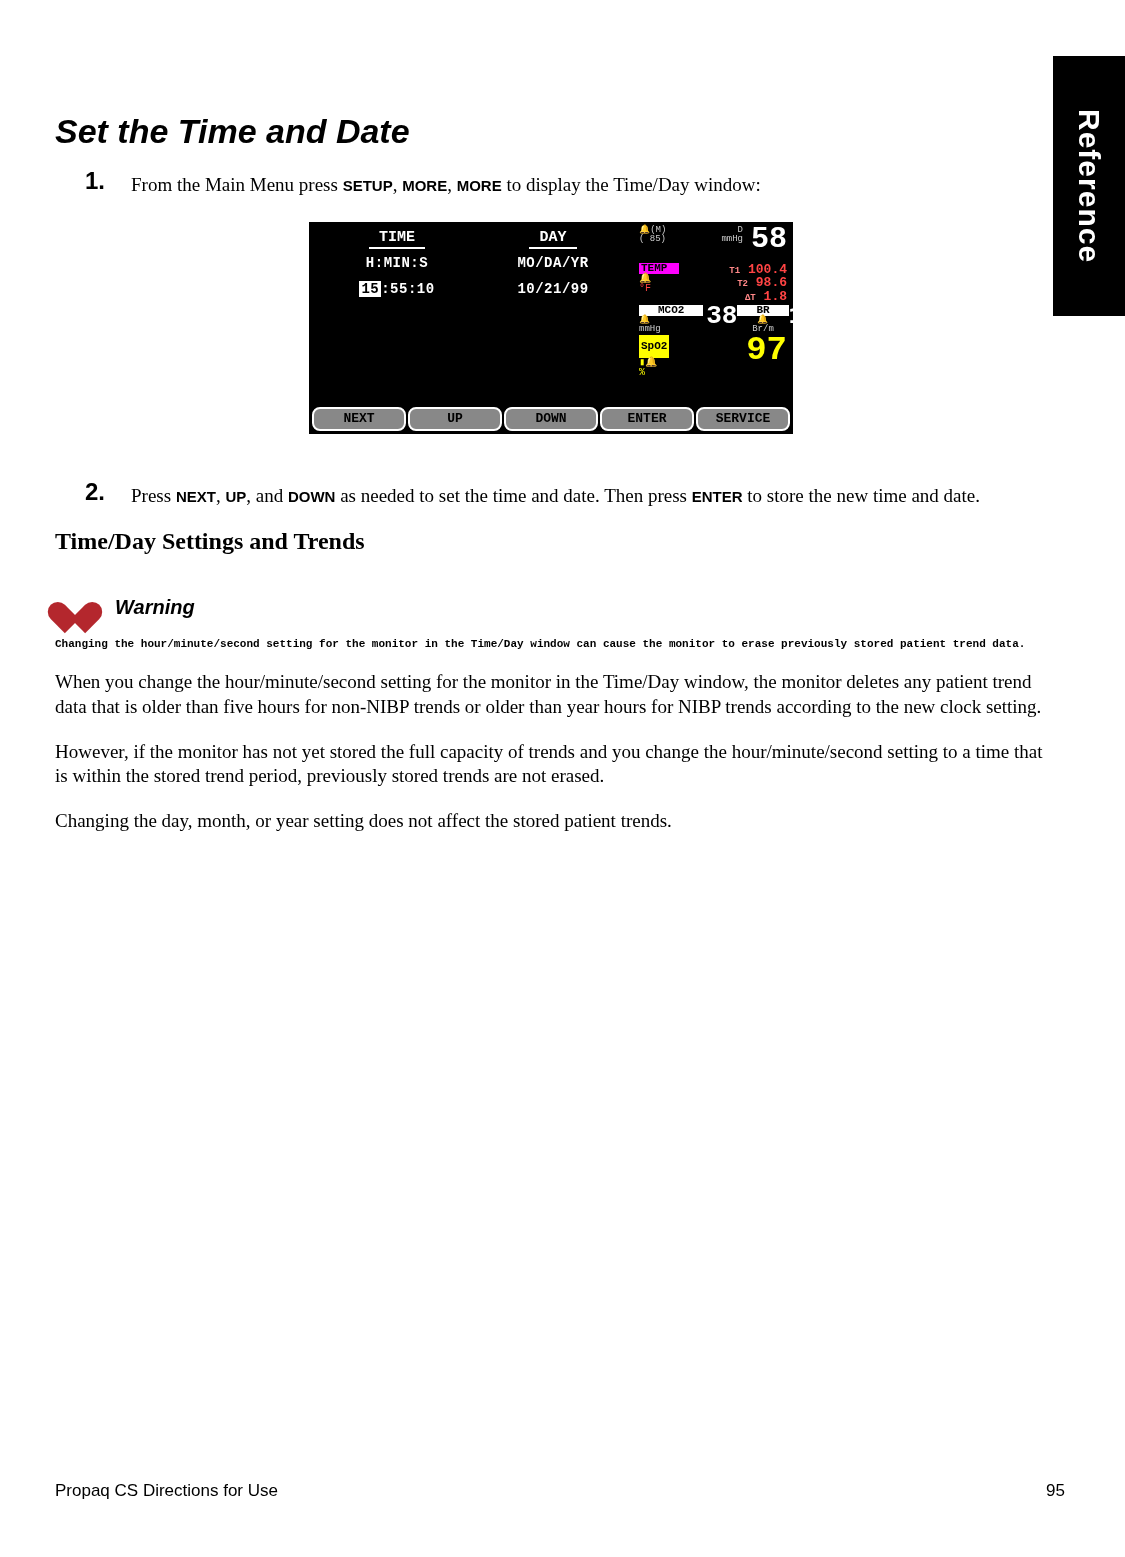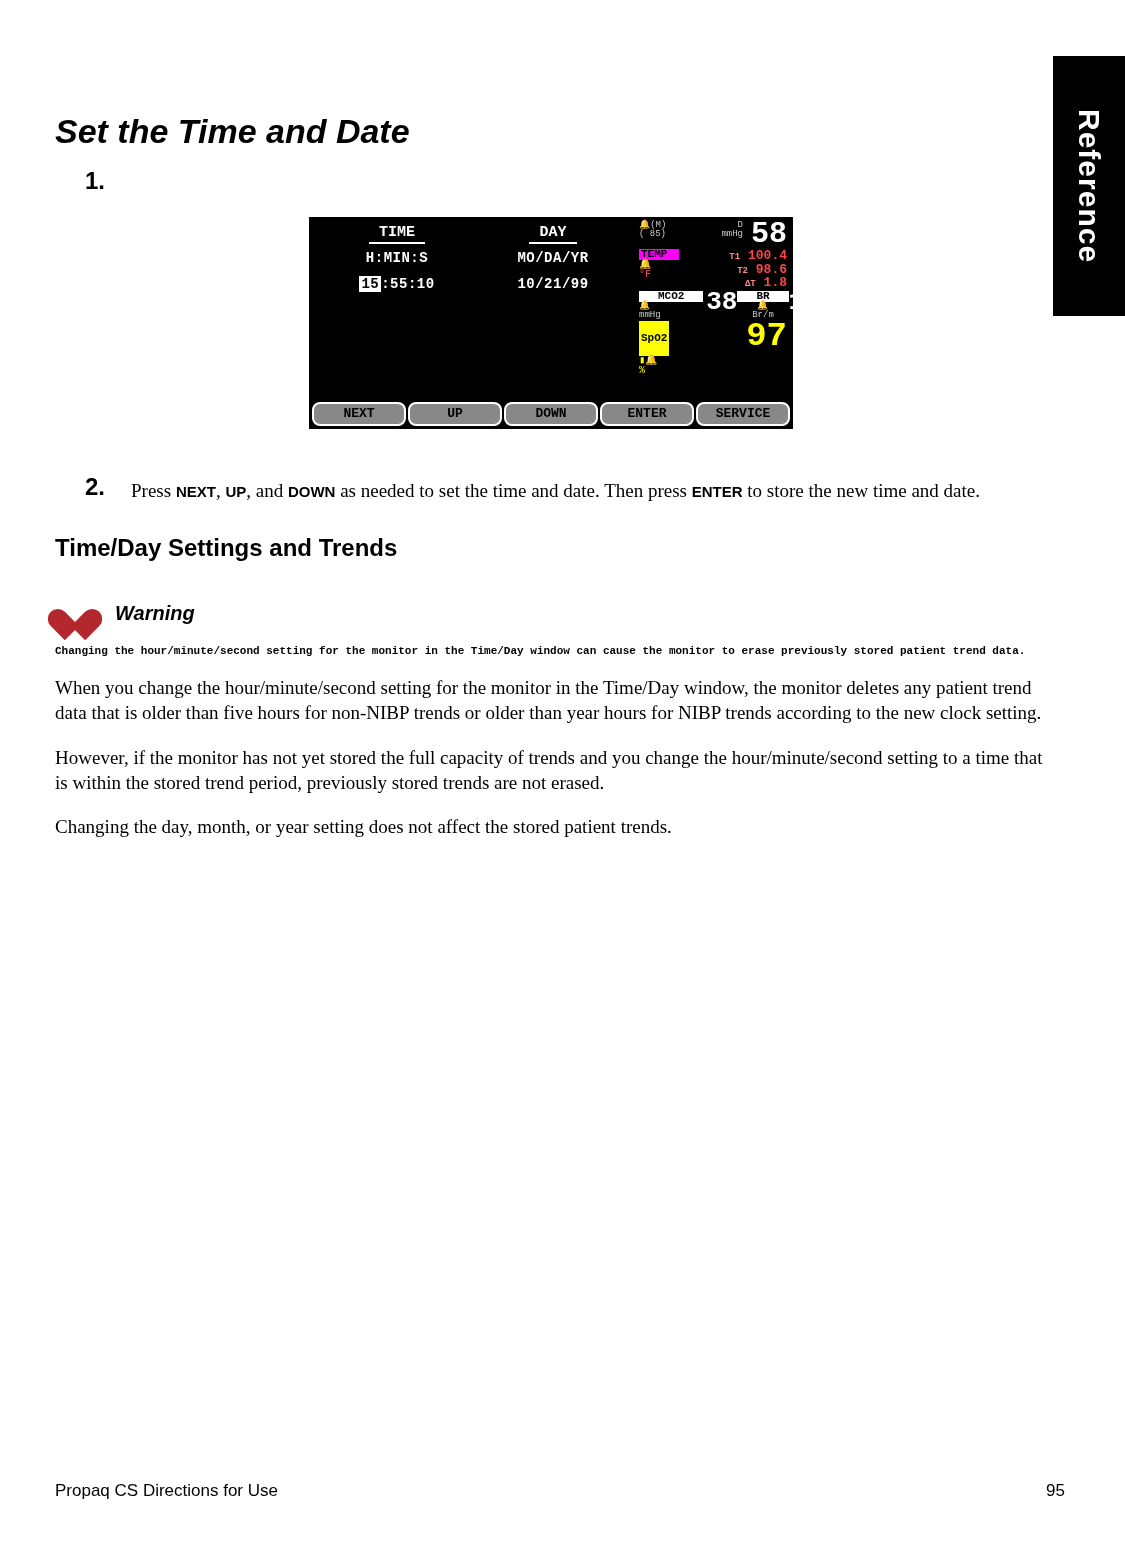--- a/index.html
+++ b/index.html
@@ -93,43 +93,43 @@
   .scr-right {
     width: 148px;
     font-size: 10px;
     line-height: 1;
     padding: 2px 4px 0 2px;
     position: relative;
   }
   .sr-row { display:flex; align-items:flex-start; }
   .big { font-size: 30px; font-weight: bold; line-height: .9; color: #fff; text-align: right;}
   .mag  { background:#f0f; color:#000; font-weight:bold; padding:0 2px; font-size:11px;}
-  .yel  { background:#ff0; color:#000; font-weight:bold; padding:12px 2px; font-size:11px;}
+  .yel  { background:#ff0; color:#000; font-weight:bold; padding:6px 2px; font-size:11px;}
   .wbox { background:#fff; color:#000; font-weight:bold; padding:0 19px; font-size:11px;}
   .rtxt { color:#f44; font-weight:bold; text-align:right; font-size:13px; line-height:1.05;}
   .ltxt { color:#f44; font-size:10px; }
   .tiny { font-size:9px; color:#ccc; }
   .btns { display:flex; height:26px; background:#000; }
   .btn {
     flex:1;
     border: 2px solid #fff;
     border-radius: 8px;
     background:#888;
     color:#000;
     font-weight:bold;
     font-size:13px;
     text-align:center;
     line-height:20px;
     margin:1px;
   }
   h2.sub {
-    font-family: Liberation Sans, sans-serif;
+    font-family: Liberation Serif, serif;
     font-weight: bold;
     font-size: 24px;
-    margin: 30px 0 34px 0;
+    margin: 20px 0 34px 0;
   }
   .warning-block { margin-left: 0; }
   .warning-head {
     display:flex;
     align-items:center;
     gap:20px;
     margin-bottom:4px;
   }
   .heart {
     width:40px; height:36px; position:relative;
@@ -176,20 +176,23 @@
 
 <div class="side-tab">
   <span>Reference</span>
 </div>
 
 <div class="content">
   <h1 class="section">Set the Time and Date</h1>
 
   <div class="step">
     <div class="num">1.</div>
+    <div class="body">
+      <span>From the Main Menu press </span><span class="key">SETUP</span><span>, </span><span class="key">MORE</span><span>, </span><span class="key">MORE</span><span> to display the Time/Day window:</span>
+    </div>
   </div>
 
   <div class="scr">
     <div class="scr-body">
       <div class="scr-left">
         <div class="scr-cols">
           <div class="scr-col">
             <div class="hd">TIME</div>
             <div class="sub">H:MIN:S</div>
             <div class="val"><span class="cursor">15</span><span>:55:10</span></div>
@@ -208,21 +211,21 @@
             <div class="tiny">🔔<span>(M)</span></div>
             <div class="tiny">( 85)</div>
           </div>
           <div style="text-align:right">
             <div class="tiny"><span>D</span></div>
             <div class="tiny">mmHg</div>
           </div>
           <div class="big" style="min-width:44px">58</div>
         </div>
 
-        <div class="sr-row" style="margin-top:1px">
+        <div class="sr-row" style="margin-top:10px">
           <div style="flex:0 0 40px">
             <div class="mag">TEMP</div>
             <div class="ltxt">🔔</div>
             <div class="ltxt">°F</div>
           </div>
           <div style="flex:1">
             <div class="rtxt"><span class="tiny" style="color:#f88">T1</span> <span>100.4</span></div>
             <div class="rtxt"><span class="tiny" style="color:#f88">T2</span> <span>98.6</span></div>
             <div class="rtxt"><span class="tiny" style="color:#f88">ΔT</span> <span>1.8</span></div>
           </div>

